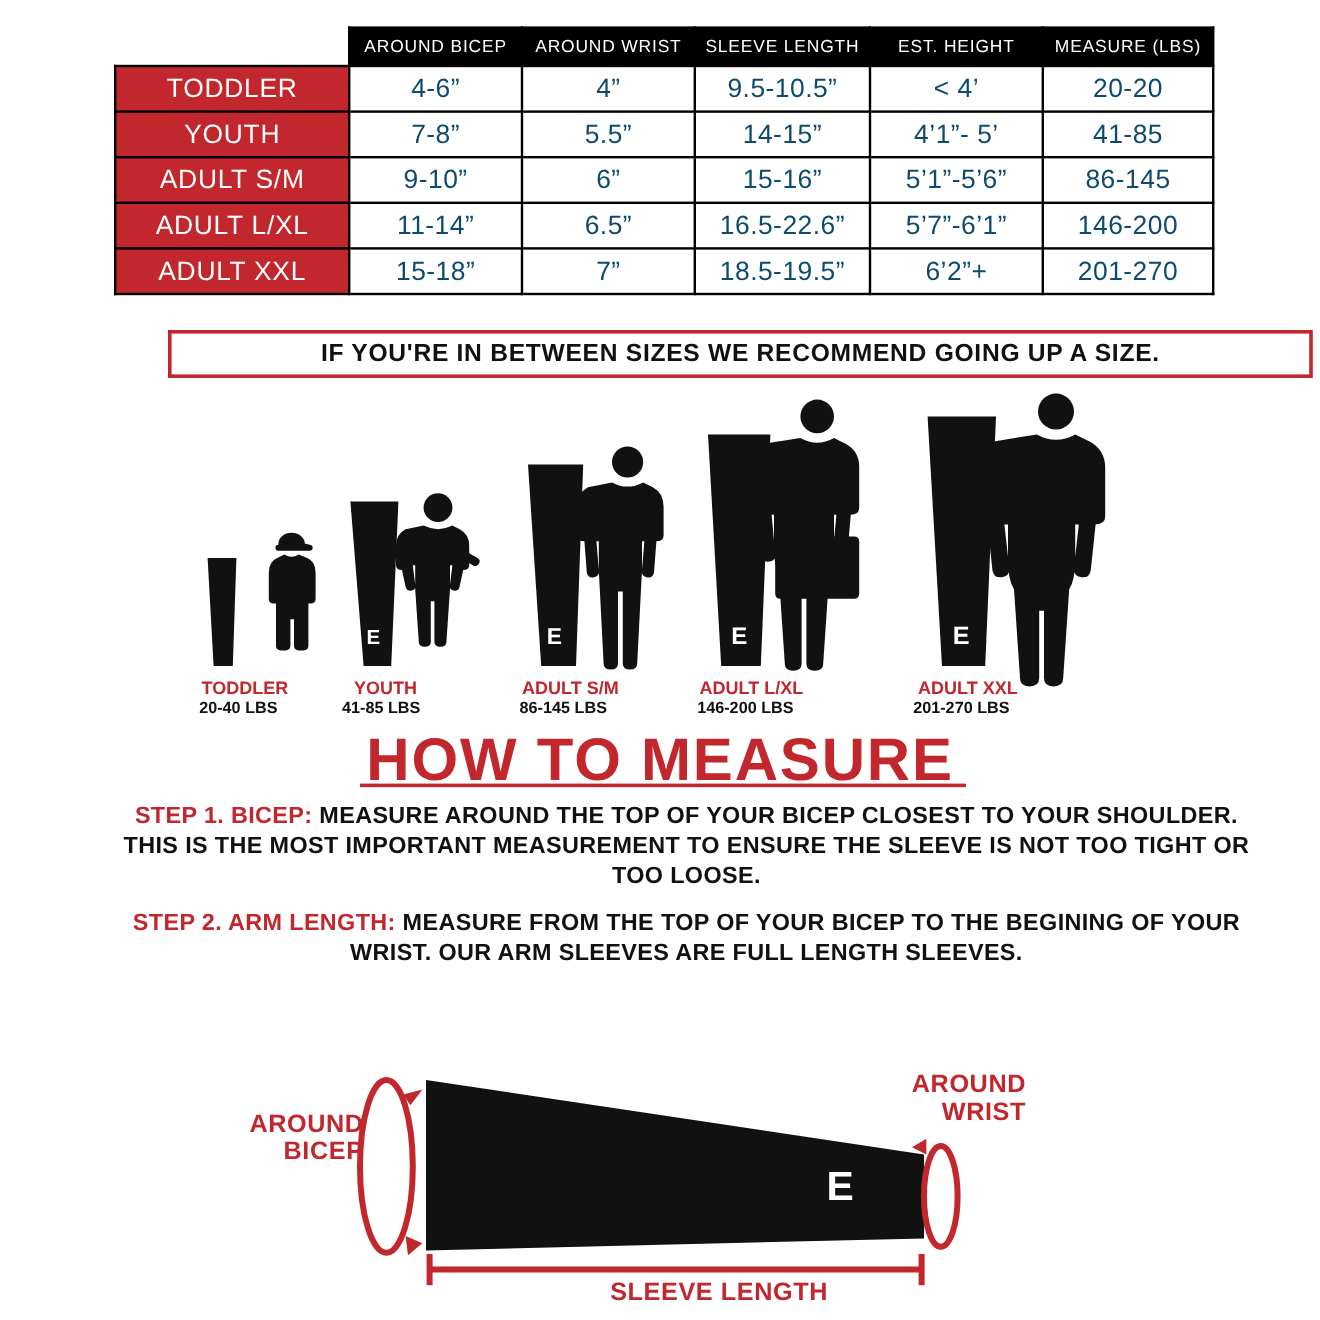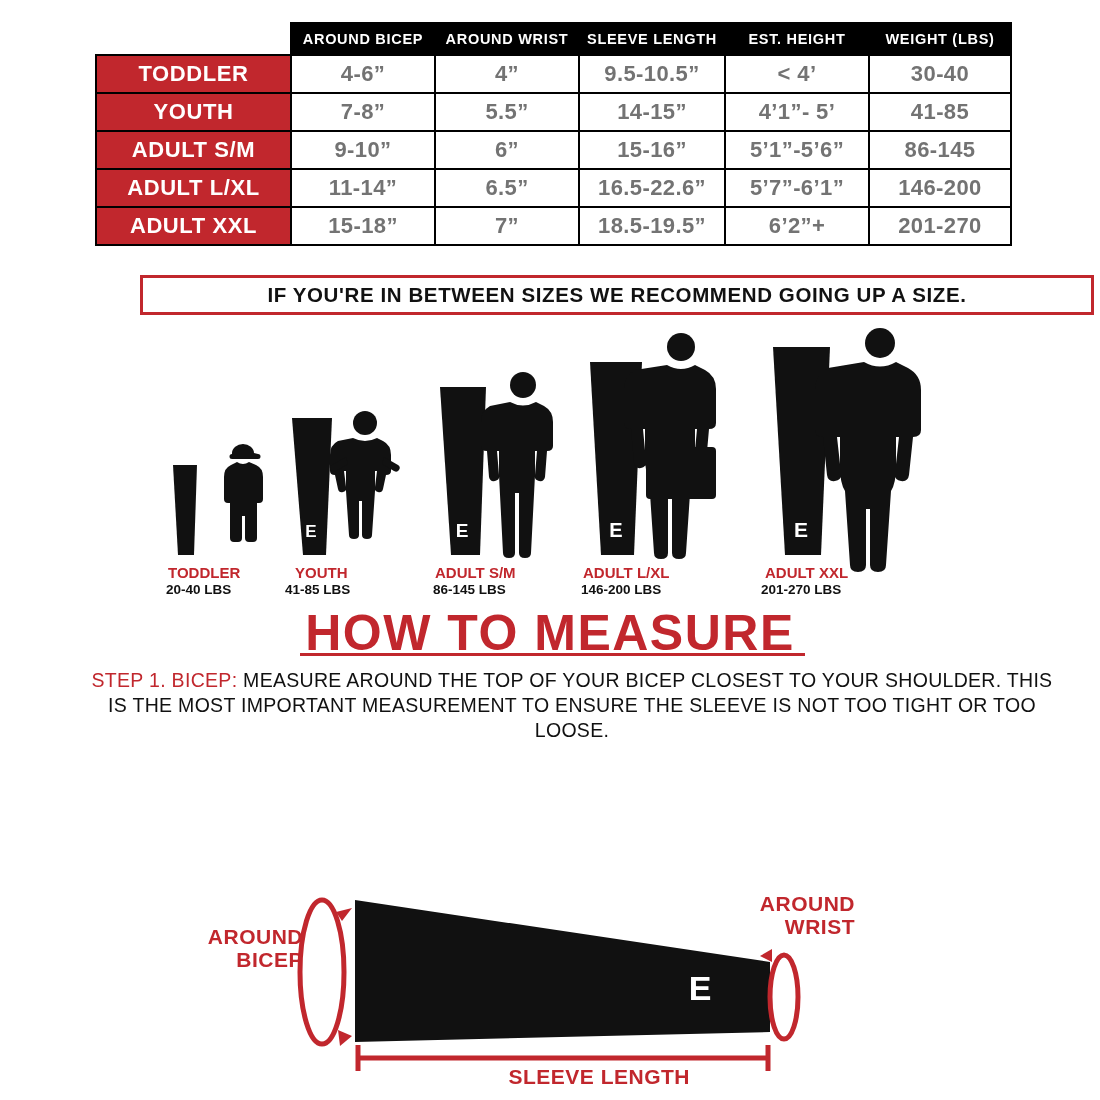--- a/index.html
+++ b/index.html
@@ -16,21 +16,21 @@
   .size-table {
     position: absolute;
     left: 95px; top: 22px;
     width: 915px;
     border-collapse: collapse;
     table-layout: fixed;
   }
   .size-table th, .size-table td {
     border: 2px solid #000;
     text-align: center;
-    font-weight: bold;
+    font-weight: normal;
     letter-spacing: 0.5px;
   }
   .size-table thead th {
     background: #000;
     color: #fff;
     font-size: 14.5px;
     height: 32px;
     padding: 2px 2px;
     letter-spacing: 0.7px;
   }
@@ -40,21 +40,21 @@
   }
   .size-table td.rowhead {
     background: #c1272d;
     color: #fff;
     font-size: 22px;
     height: 38px;
     letter-spacing: 0.6px;
   }
   .size-table td.val {
     background: #fff;
-    color: #737373;
+    color: #0c4a6e;
     font-size: 22px;
     height: 38px;
     letter-spacing: 0.4px;
   }
 
   
   .note-box {
     position: absolute;
     left: 140px; top: 275px;
     width: 954px; height: 40px;
@@ -82,21 +82,21 @@
     letter-spacing: 1.5px;
   }
   .how-underline {
     position: absolute;
     left: 300px; top: 653px; width: 505px; height: 3px; background: #c1272d;
   }
 
   .steps { position: absolute; left: 45px; top: 668px; width: 1010px; }
   .step { text-align: center; margin-bottom: 14px; }
   .step p {
-    font-size: 19.5px; font-weight: normal; letter-spacing: 0.3px;
+    font-size: 19.5px; font-weight: bold; letter-spacing: 0.3px;
     line-height: 1.28; color: #111; margin-left: 44px;
   }
   .step .lead { color: #c1272d; }
 
   
   .diagram { position: absolute; left: 0; top: 890px; width: 1100px; height: 210px; }
   .diag-label {
     position: absolute;
     text-align: right;
     font-weight: bold;
@@ -114,31 +114,31 @@
 <div class="page">
 
   <table class="size-table">
     <thead>
       <tr>
         <th class="corner" style="width:195px"></th>
         <th style="width:144px">AROUND BICEP</th>
         <th style="width:144px">AROUND WRIST</th>
         <th style="width:146px">SLEEVE LENGTH</th>
         <th style="width:144px">EST. HEIGHT</th>
-        <th style="width:142px">WEIGHT (LBS)</th>
+        <th style="width:142px">MEASURE (LBS)</th>
       </tr>
     </thead>
     <tbody>
       <tr>
         <td class="rowhead">TODDLER</td>
         <td class="val">4-6”</td>
         <td class="val">4”</td>
         <td class="val">9.5-10.5”</td>
         <td class="val">&lt; 4’</td>
-        <td class="val">30-40</td>
+        <td class="val">20-20</td>
       </tr>
       <tr>
         <td class="rowhead">YOUTH</td>
         <td class="val">7-8”</td>
         <td class="val">5.5”</td>
         <td class="val">14-15”</td>
         <td class="val">4’1”- 5’</td>
         <td class="val">41-85</td>
       </tr>
       <tr>
@@ -236,20 +236,25 @@
 
   <div class="how-title">HOW TO MEASURE</div>
   <div class="how-underline"></div>
 
   <div class="steps">
     <div class="step">
       <p>
         <span class="lead">STEP 1. BICEP:</span><span> MEASURE AROUND THE TOP OF YOUR BICEP CLOSEST TO YOUR SHOULDER. THIS IS THE MOST IMPORTANT MEASUREMENT TO ENSURE THE SLEEVE IS NOT TOO TIGHT OR TOO LOOSE.</span>
       </p>
     </div>
+    <div class="step">
+      <p>
+        <span class="lead">STEP 2. ARM LENGTH:</span><span> MEASURE FROM THE TOP OF YOUR BICEP TO THE BEGINING OF YOUR WRIST. OUR ARM SLEEVES ARE FULL LENGTH SLEEVES.</span>
+      </p>
+    </div>
   </div>
 
   <svg class="diagram" width="1100" height="210" viewBox="0 0 1100 210" style="overflow:visible">
 
     <path fill="#111" d="M355,10 L770,72 L770,142 L355,152 Z"></path>
     <text x="700" y="110" font-family="Liberation Sans, sans-serif" font-size="34" font-weight="900" fill="#ffffff" text-anchor="middle">E</text>
 
     <ellipse cx="322" cy="82" rx="22" ry="72" fill="none" stroke="#c1272d" stroke-width="5"></ellipse>
     <path fill="#c1272d" d="M336,22 l16,-4 l-10,13 Z"></path>
     <path fill="#c1272d" d="M338,140 l14,6 l-12,10 Z"></path>

